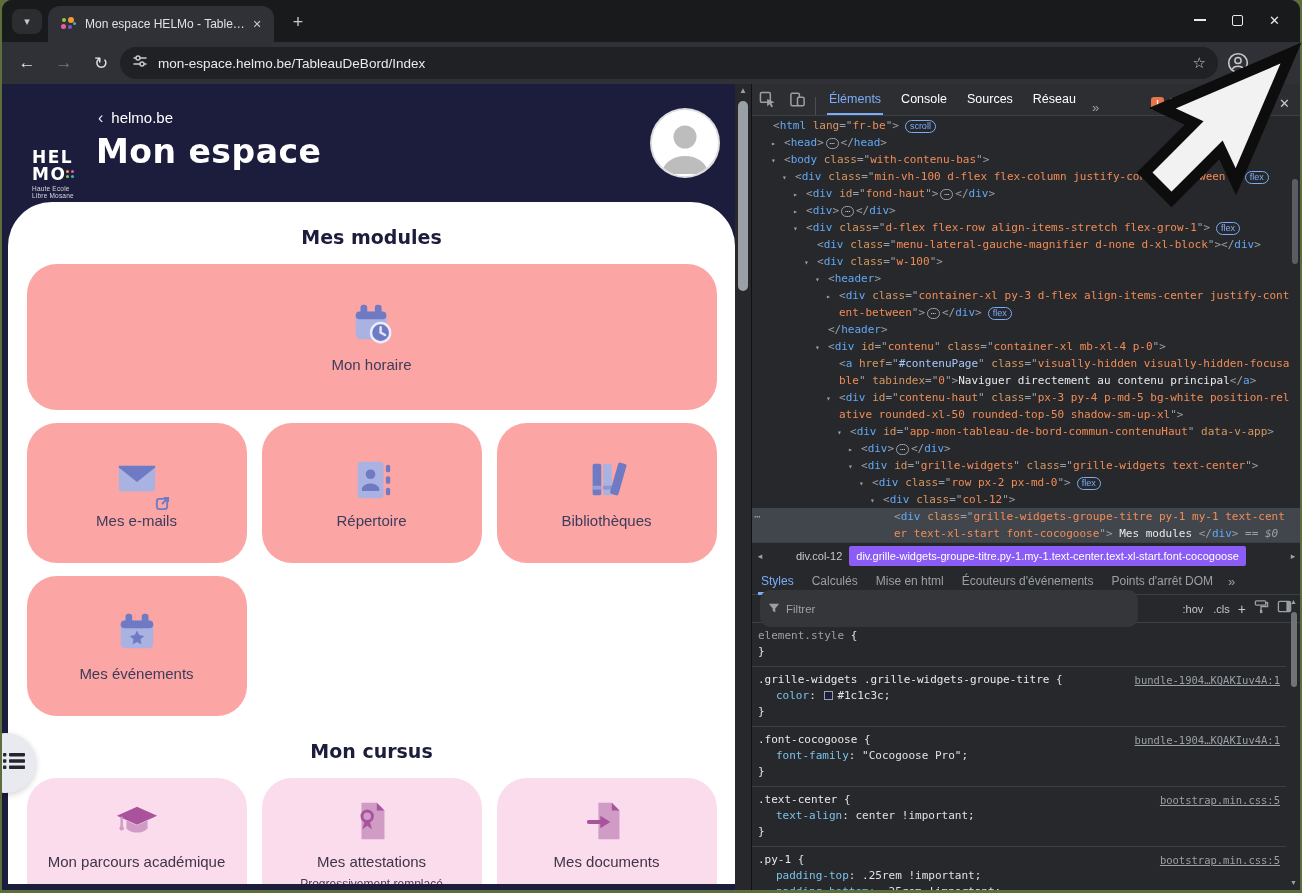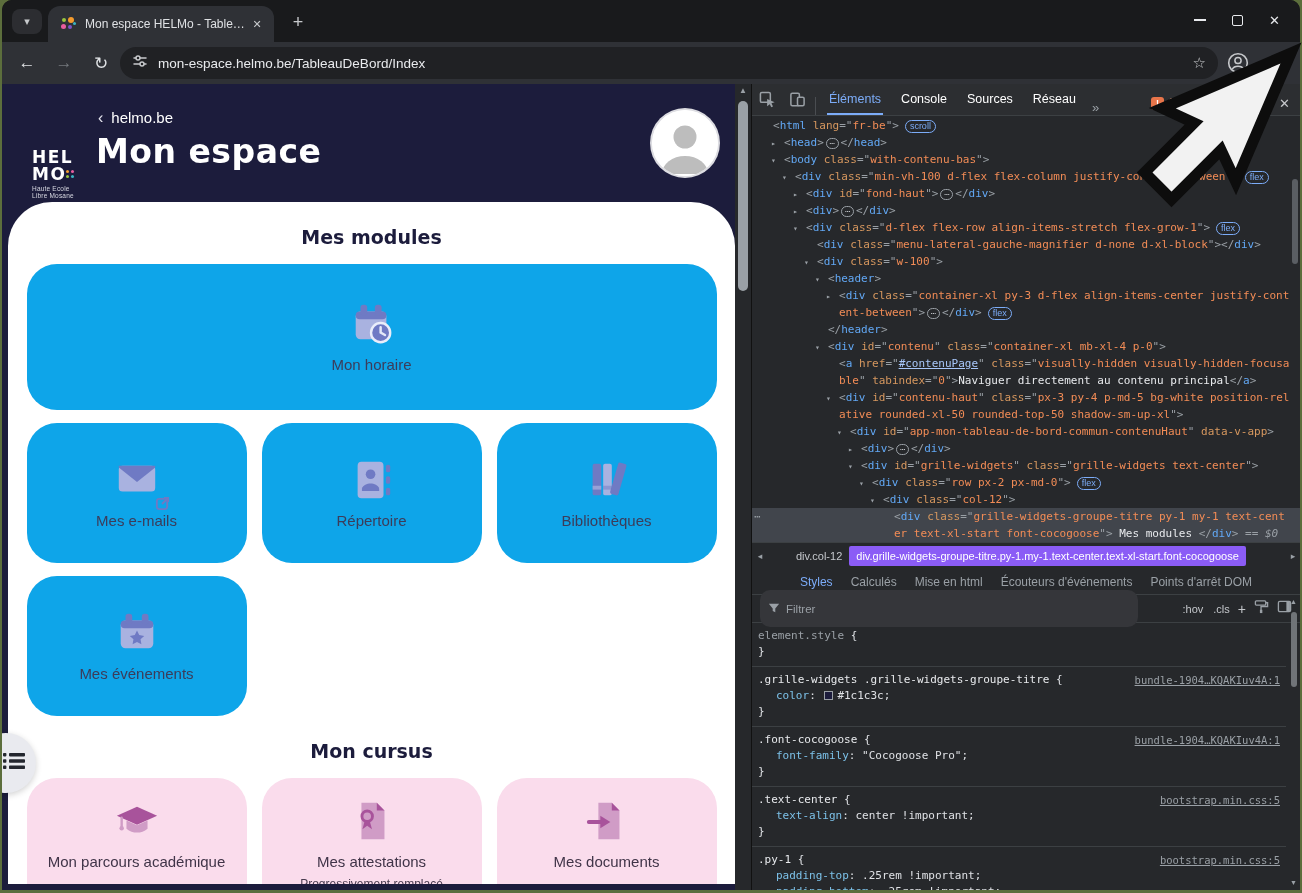--- a/index.html
+++ b/index.html
@@ -51,21 +51,21 @@
   .backlink { position:absolute; left:96px; top:25px; color:#fff; font-size:15px; }
   .backlink .chev { margin-right:8px; font-size:16px; color:#e4e4ee; }
   .page-title { position:absolute; left:94px; top:48px; color:#fff; font-size:33px; font-weight:800; font-family:"DejaVu Sans",sans-serif; letter-spacing:.5px; }
   .page-avatar { position:absolute; left:650px; top:26px; width:66px; height:66px; border-radius:50%; overflow:hidden; background:#fff; box-shadow:0 0 0 2px rgba(255,255,255,.85); }
 
   .panel { position:absolute; left:6px; top:118px; right:0; bottom:6px; background:#fff; border-radius:44px 44px 0 0; overflow:hidden; }
   .sec-title { text-align:center; color:#1c1c3c; font-size:19px; font-weight:800; font-family:"DejaVu Sans",sans-serif; margin-top:24px; margin-bottom:16px; }
   .grid { width:690px; margin:0 auto; display:grid; grid-template-columns:repeat(3,220px); gap:13px 15px; }
   .card { height:140px; border-radius:30px; display:flex; flex-direction:column; align-items:center; justify-content:center; gap:9px; }
   .card.wide { grid-column:1 / -1; height:146px; }
-  .card.purple { background:#0ea5e9;text-align:right; }
+  .card.purple { background:#fca5a5;text-align:right; }
   .card.pink { background:#fadcec; height:145px; justify-content:flex-start; padding-top:20px; }
   .card-label { font-size:15px; color:#3c3c5a; }
   .card.pink .card-label { color:#403448; }
   .card-sub { font-size:12px; color:#4a3c50; margin-top:-2px; }
   .icon-wrap { position:relative; width:46px; height:46px; }
   .icon-wrap svg { width:46px; height:46px; }
   .ext-mini { position:absolute; right:-10px; bottom:-8px; width:15px; height:15px; }
   .ext-mini svg { width:15px; height:15px; }
 
   .float-btn { position:absolute; left:-26px; top:649px; width:60px; height:60px; border-radius:50%; background:#e9eaef; box-shadow:0 2px 6px rgba(0,0,0,.18); display:flex; align-items:center; justify-content:flex-end; padding-right:11px; }
@@ -95,34 +95,34 @@
 
   
   .dom { position:absolute; left:0; top:33px; right:0; height:425px; overflow:hidden; font-family:"DejaVu Sans Mono",monospace; font-size:11px; }
   .dom-line { height:17px; line-height:17px; white-space:pre; position:relative; }
   .dom-line.sel { background:#41454c; }
   .gutter { position:absolute; left:2px; color:#9aa0a6; }
   .tw { display:inline-block; width:13px; color:#9aa0a6; font-size:8px; vertical-align:middle; }
   .tk-p { color:#9aa0a6; } .tk-t { color:#62a8f5; } .tk-a { color:#d7985f; }
   .tk-v { color:#f28c56; } .tk-x { color:#e8eaed; }
   .tk-q { color:#9aa0a6; font-style:italic; }
-  .tk-l { color:#a8c7fa; text-decoration:underline; }
+  .tk-l { color:#a8c7fa; }
   .tk-e { display:inline-block; border:1px solid #9aa0a6; border-radius:8px; color:#c5c8cc; font-size:8px; line-height:9px; padding:0 3px; margin:0 2px; vertical-align:middle; }
   .tk-b { display:inline-block; border:1px solid #7cacf8; border-radius:7px; color:#7cacf8; font-size:9px; line-height:11px; padding:0 4px; margin-left:6px; vertical-align:middle; font-family:"Liberation Sans",sans-serif; }
   .dom-vscroll { position:absolute; right:2px; top:95px; width:6px; height:85px; border-radius:3px; background:#5a5e63; }
 
   
   .crumbbar { position:absolute; left:0; top:458px; right:0; height:26px; background:#26282b; border-top:1px solid #3c4043; display:flex; align-items:center; font-size:11px; overflow:hidden; }
   .crumb-arrow { color:#9aa0a6; width:16px; text-align:center; font-size:9px; flex:0 0 16px; }
   .crumb-right { position:absolute; right:0; top:0; height:26px; width:14px; display:flex; align-items:center; justify-content:center; background:#26282b; }
   .crumb { padding:4px 7px; color:#c5c8cc; white-space:nowrap; }
   .crumb.selected { background:#8b5cf6; color:#fff; border-radius:2px; }
 
   
-  .stylebar { position:absolute; left:0; top:484px; right:0; height:27px; border-bottom:1px solid #3c4043; display:flex; align-items:center; background:#26282b;flex-direction:column; }
+  .stylebar { position:absolute; left:0; top:484px; right:0; height:27px; border-bottom:1px solid #3c4043; display:flex; align-items:center; background:#26282b; }
   .st-tab { padding:0 9px; color:#9aa0a6; font-size:12px; height:27px; display:flex; align-items:center; position:relative; white-space:nowrap; }
   .st-tab.active { color:#7cacf8; }
   .st-tab.active::after { content:""; position:absolute; left:6px; right:6px; bottom:0; height:2.5px; background:#7cacf8; }
   .filterrow { position:absolute; left:0; top:511px; right:0; height:28px; display:flex; align-items:center; padding:0 8px; gap:8px; border-bottom:1px solid #3c4043; }
   .filterpill { flex:0 0 378px; height:37px; background:#35363a; border-radius:10px; display:flex; align-items:center; padding:0 8px; gap:6px; }
   .filterpill input { background:transparent; border:none; outline:none; color:#c5c8cc; font-size:11.5px; width:300px; }
   .filterpill input::placeholder { color:#9aa0a6; }
   .toggle { color:#c5c8cc; font-size:11px; }
   .plusbtn { color:#c5c8cc; font-size:14px; }
   .rules { position:absolute; left:0; top:539px; right:14px; bottom:0; overflow:hidden; font-family:"DejaVu Sans Mono",monospace; font-size:11px; line-height:16px; color:#dfe1e5; }

